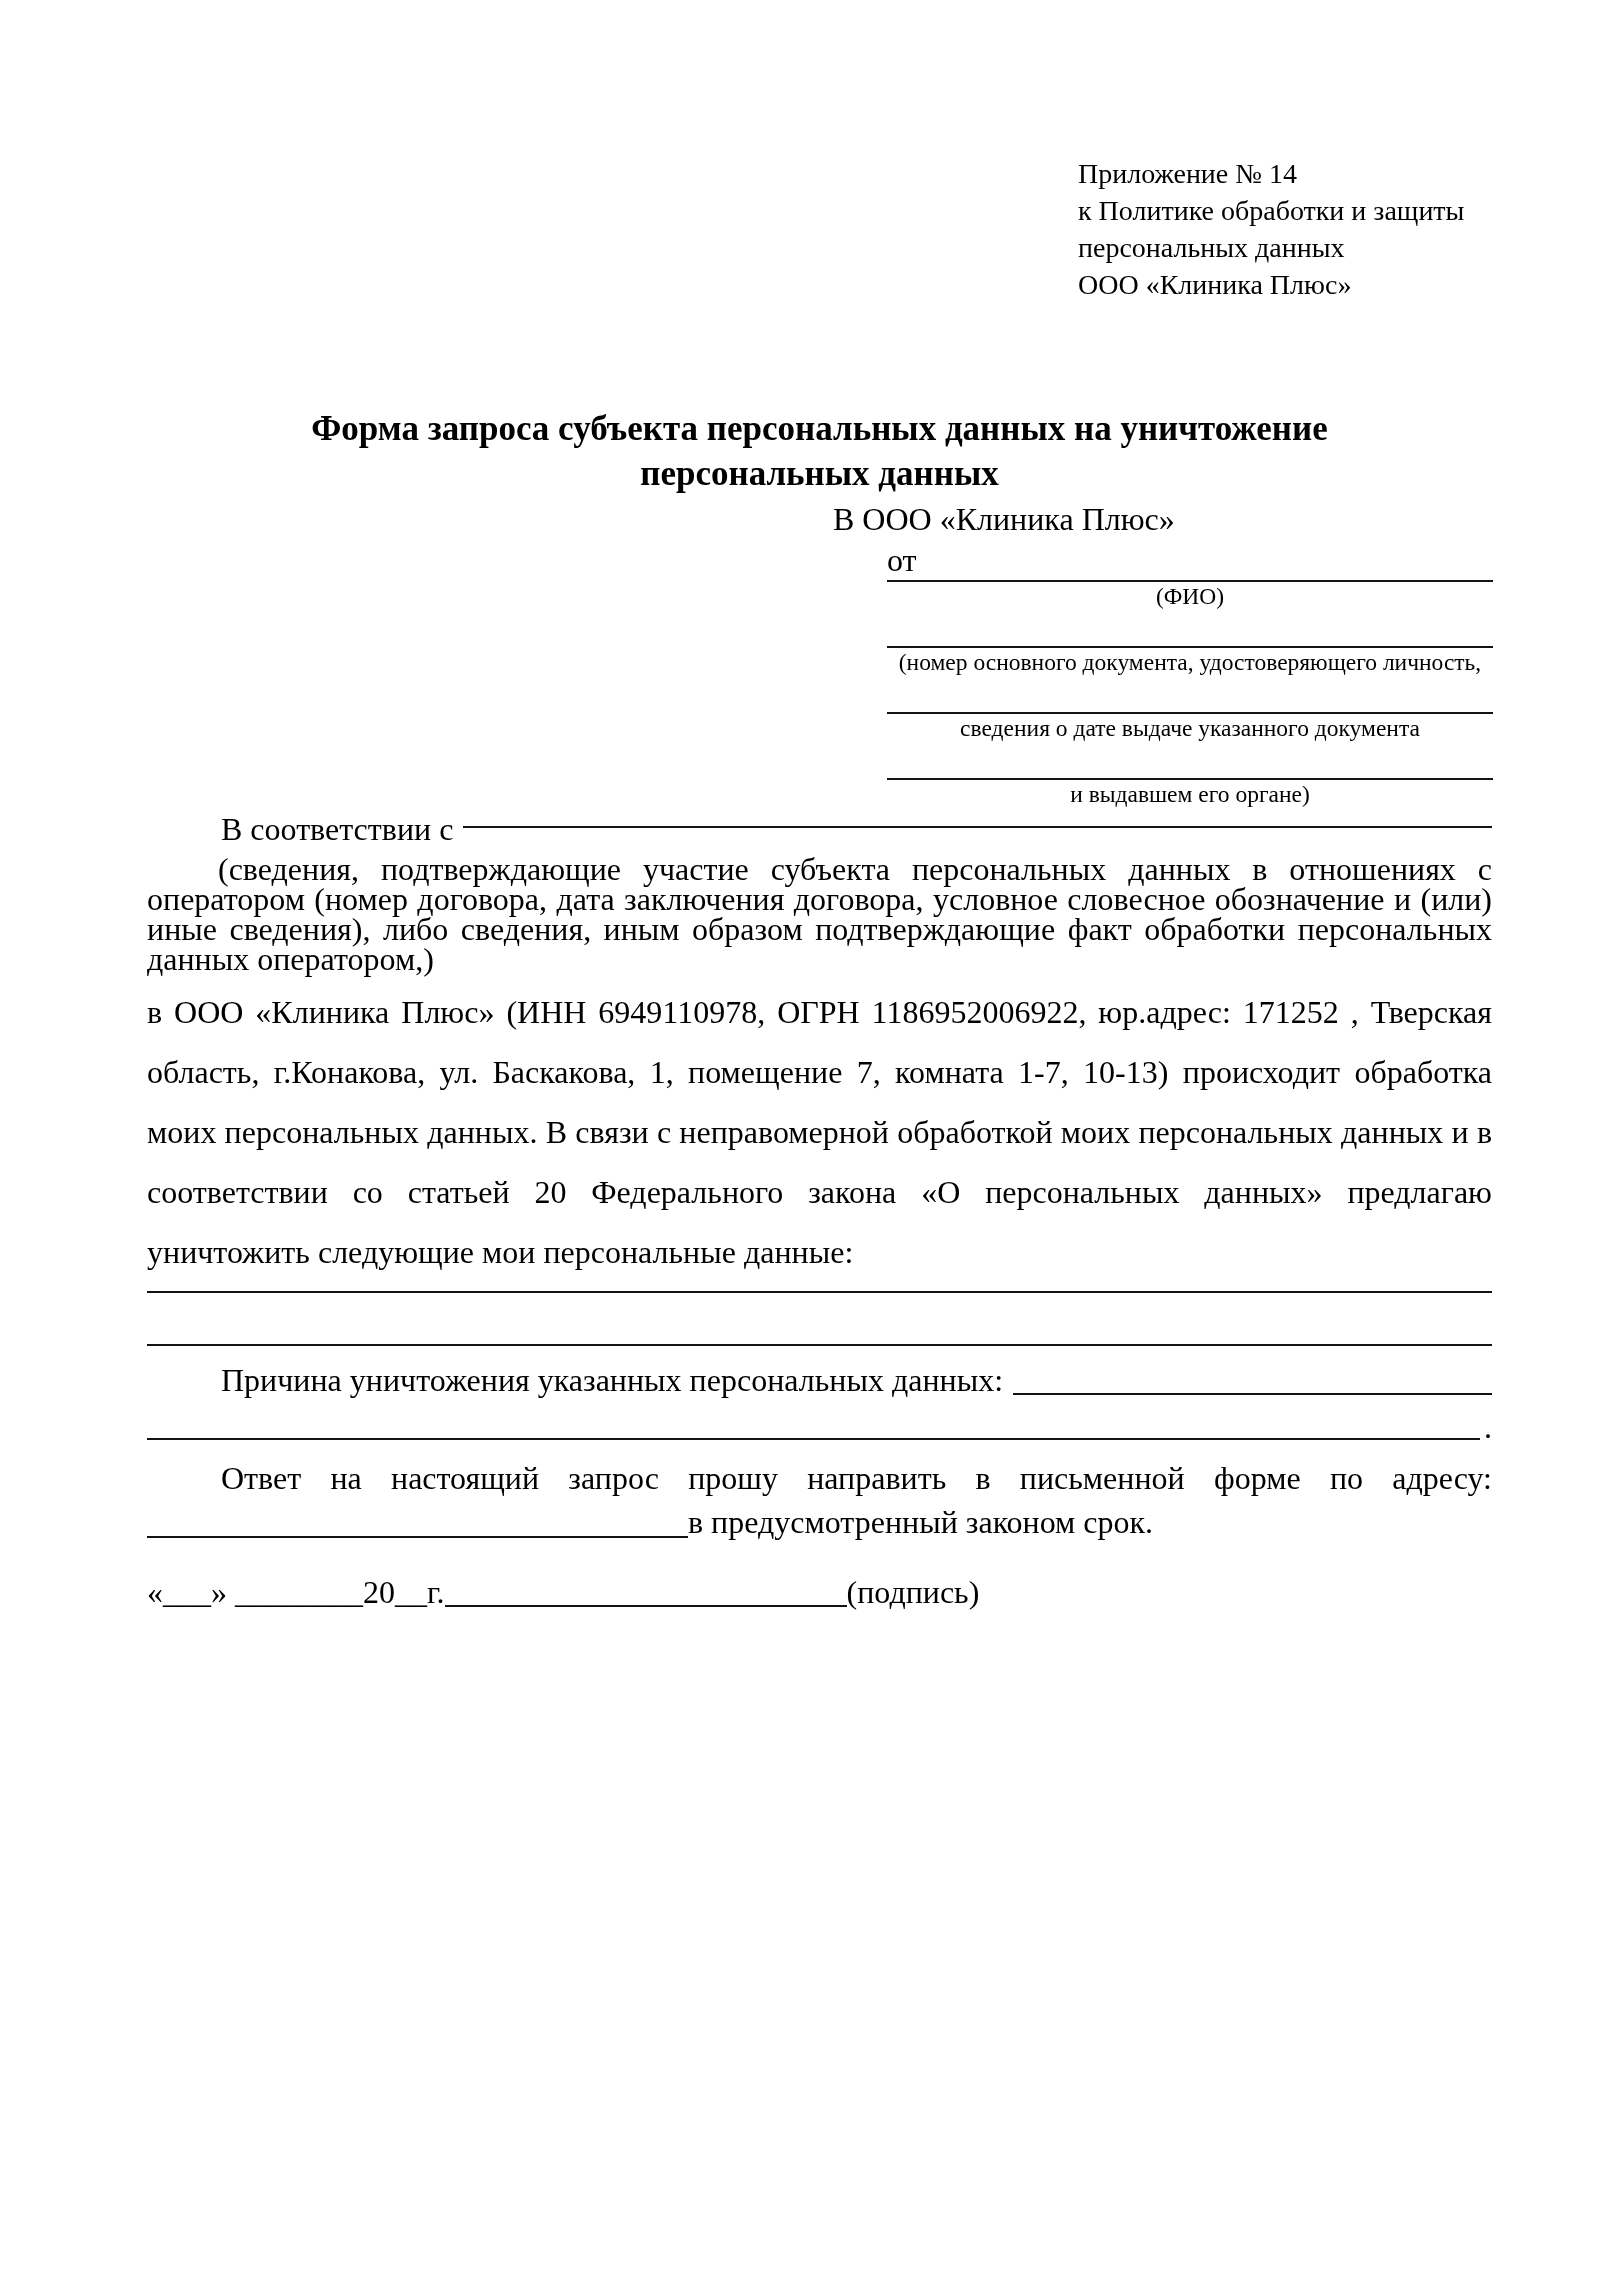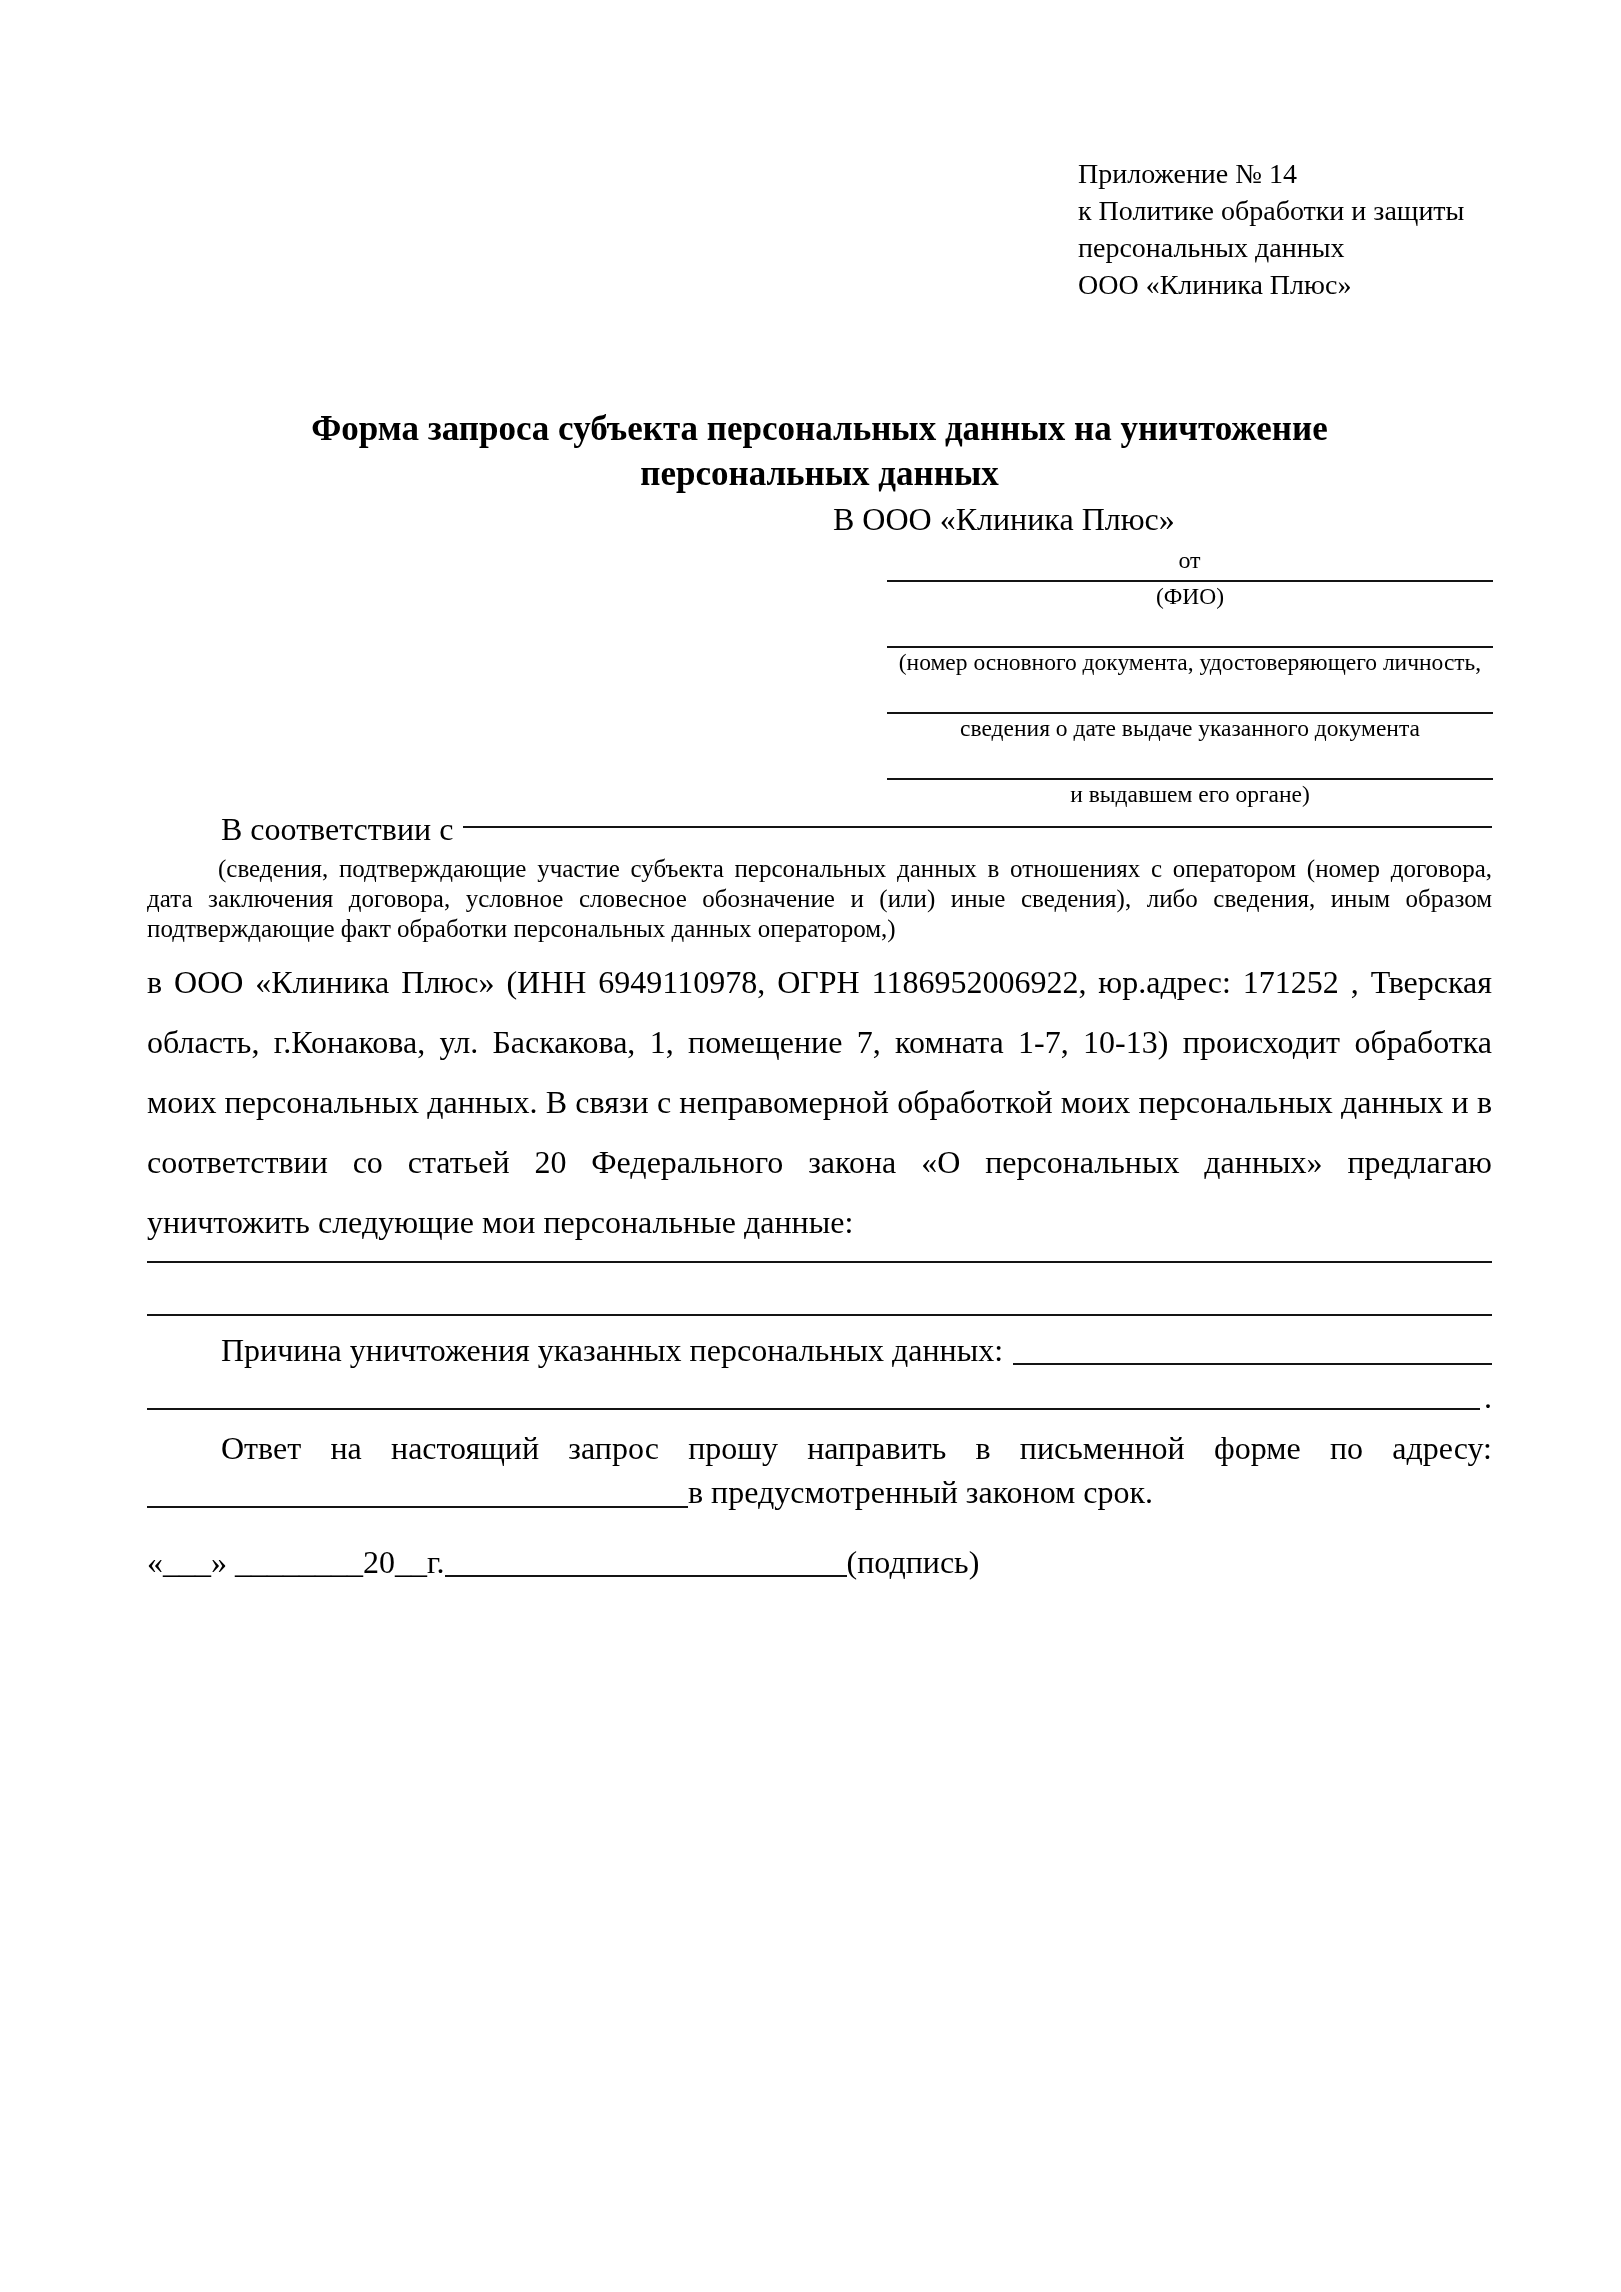--- a/index.html
+++ b/index.html
@@ -12,30 +12,30 @@
     position: relative; overflow: hidden;
     margin: 0 auto;
   }
   .hdr { margin-left: 931px; font-size: 28px; line-height: 37px; }
   .title {
     margin: 103px auto 0; max-width: 1225px;
     text-align: center; font-weight: bold;
     font-size: 35px; line-height: 45px;
   }
   .to-line { margin-left: 686px; font-size: 32px; line-height: 43px; margin-top: 2px; }
-  .from-label { margin-left: 740px; font-size: 24px; line-height: 39px; text-align: center; }
+  .from-label { margin-left: 740px; font-size: 32px; line-height: 39px; }
   .fields { margin-left: 740px; width: 606px; }
   .field-rule { border-top: 2.9px solid #141414; }
   .field-cap { text-align: center; font-size: 23.5px; line-height: 29px; margin-bottom: 35px; }
   .field:last-child .field-cap { margin-bottom: 0; }
   .accord { display: flex; align-items: center; font-size: 32px; line-height: 41px; }
   .accord-lead { padding-left: 74px; white-space: nowrap; }
   .fill { flex: 1 1 auto; border-bottom: 2.9px solid #141414; margin: 0 0 5.9px 9.8px; min-width: 59px; }
   .fineprint {
-    font-size: 25px; line-height: 30px;
+    font-size: 32px; line-height: 30px;
     text-align: justify; text-indent: 71px; margin-top: 3.9px;
   }
   .bodytext { font-size: 32px; line-height: 60px; text-align: justify; margin-top: 7.8px; }
   .blank1 { height: 9.8px; border-bottom: 2.9px solid #141414; }
   .blank2 { height: 51px; border-bottom: 2.9px solid #141414; }
   .reason { display: flex; align-items: flex-end; margin-top: 13.7px; font-size: 32px; line-height: 41px; }
   .reason-lead { padding-left: 74px; white-space: nowrap; }
   .reason-close { display: flex; align-items: flex-end; font-size: 32px; height: 45px; }
   .reason-close .fill { margin-left: 0; }
   .period { padding-left: 3.9px; }

